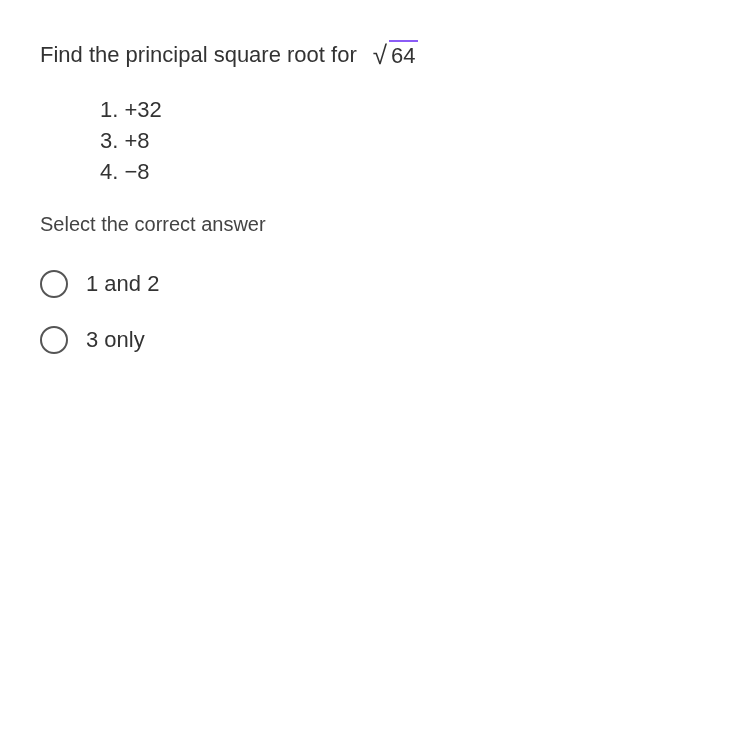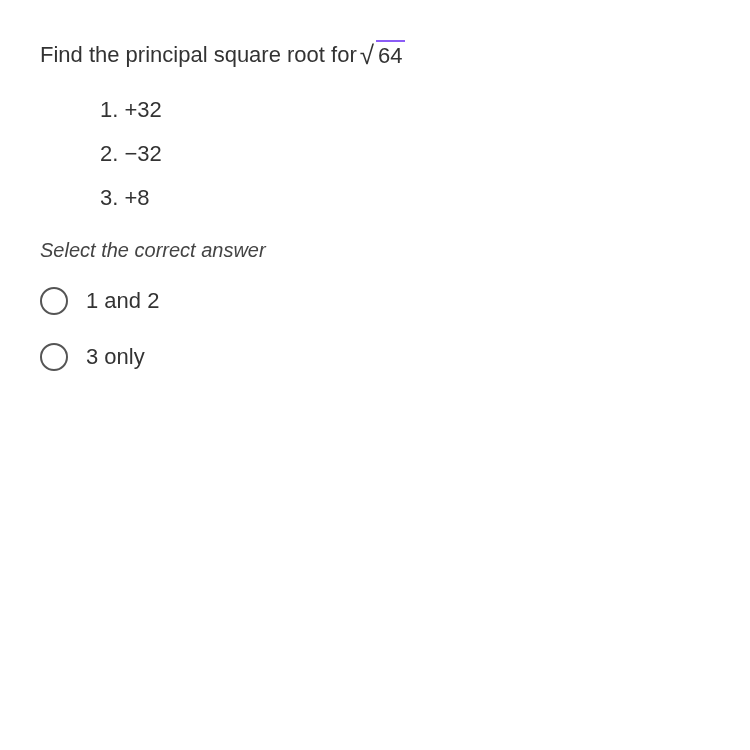--- a/index.html
+++ b/index.html
@@ -19,21 +19,21 @@
       overflow: hidden;
     }
 
     .question-text {
       font-size: 22px;
       color: #333;
       margin-bottom: 28px;
       font-family: Arial, sans-serif;
       display: flex;
       align-items: center;
-      gap: 3px;
+      gap: 16px;
     }
 
     .sqrt-wrapper {
       display: inline-flex;
       align-items: center;
       font-size: 22px;
       position: relative;
     }
 
     .sqrt-symbol {
@@ -48,34 +48,33 @@
       padding-left: 2px;
       padding-right: 2px;
       font-size: 22px;
     }
 
     .options-list {
       margin-left: 60px;
       margin-bottom: 28px;
       display: flex;
       flex-direction: column;
-      gap: 18px;
+      gap: 5px;
     }
 
     .option-item {
       font-size: 22px;
       color: #333;
       font-family: Arial, sans-serif;
     }
 
     .select-instruction {
       font-size: 20px;
       color: #444;
-      font-style: italic;
-      margin-bottom: 11px;
+      margin-bottom: 20px;
       font-family: Arial, sans-serif;
     }
 
     .answer-options {
       display: flex;
       flex-direction: column;
       gap: 0px;
       justify-content: flex-end;
     }
 
@@ -109,22 +108,22 @@
 <div class="question-text">
   <span>Find the principal square root for </span>
   <span class="sqrt-wrapper">
     <span class="sqrt-symbol">√</span>
     <span class="sqrt-radicand">64</span>
   </span>
 </div>
 
 <div class="options-list">
 <div class="option-item">1. +32</div>
-    <div class="option-item">2. −32</div>
     <div class="option-item">3. +8</div>
+    <div class="option-item">4. −8</div>
   </div>
 
 <div class="select-instruction">Select the correct answer</div>
 
 <div class="answer-options">
 <div class="answer-option">
       <span class="radio-circle"></span>
       <span class="answer-label">1 and 2</span>
     </div>
     <div class="answer-option">

